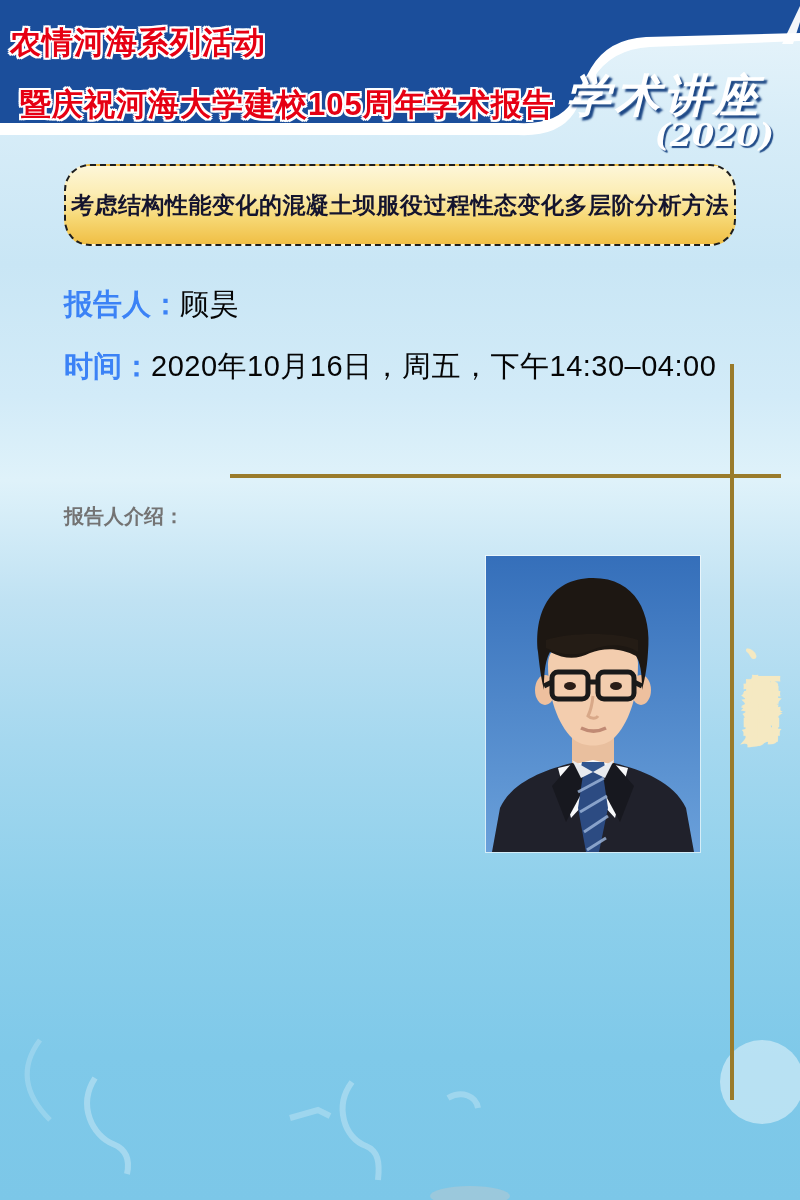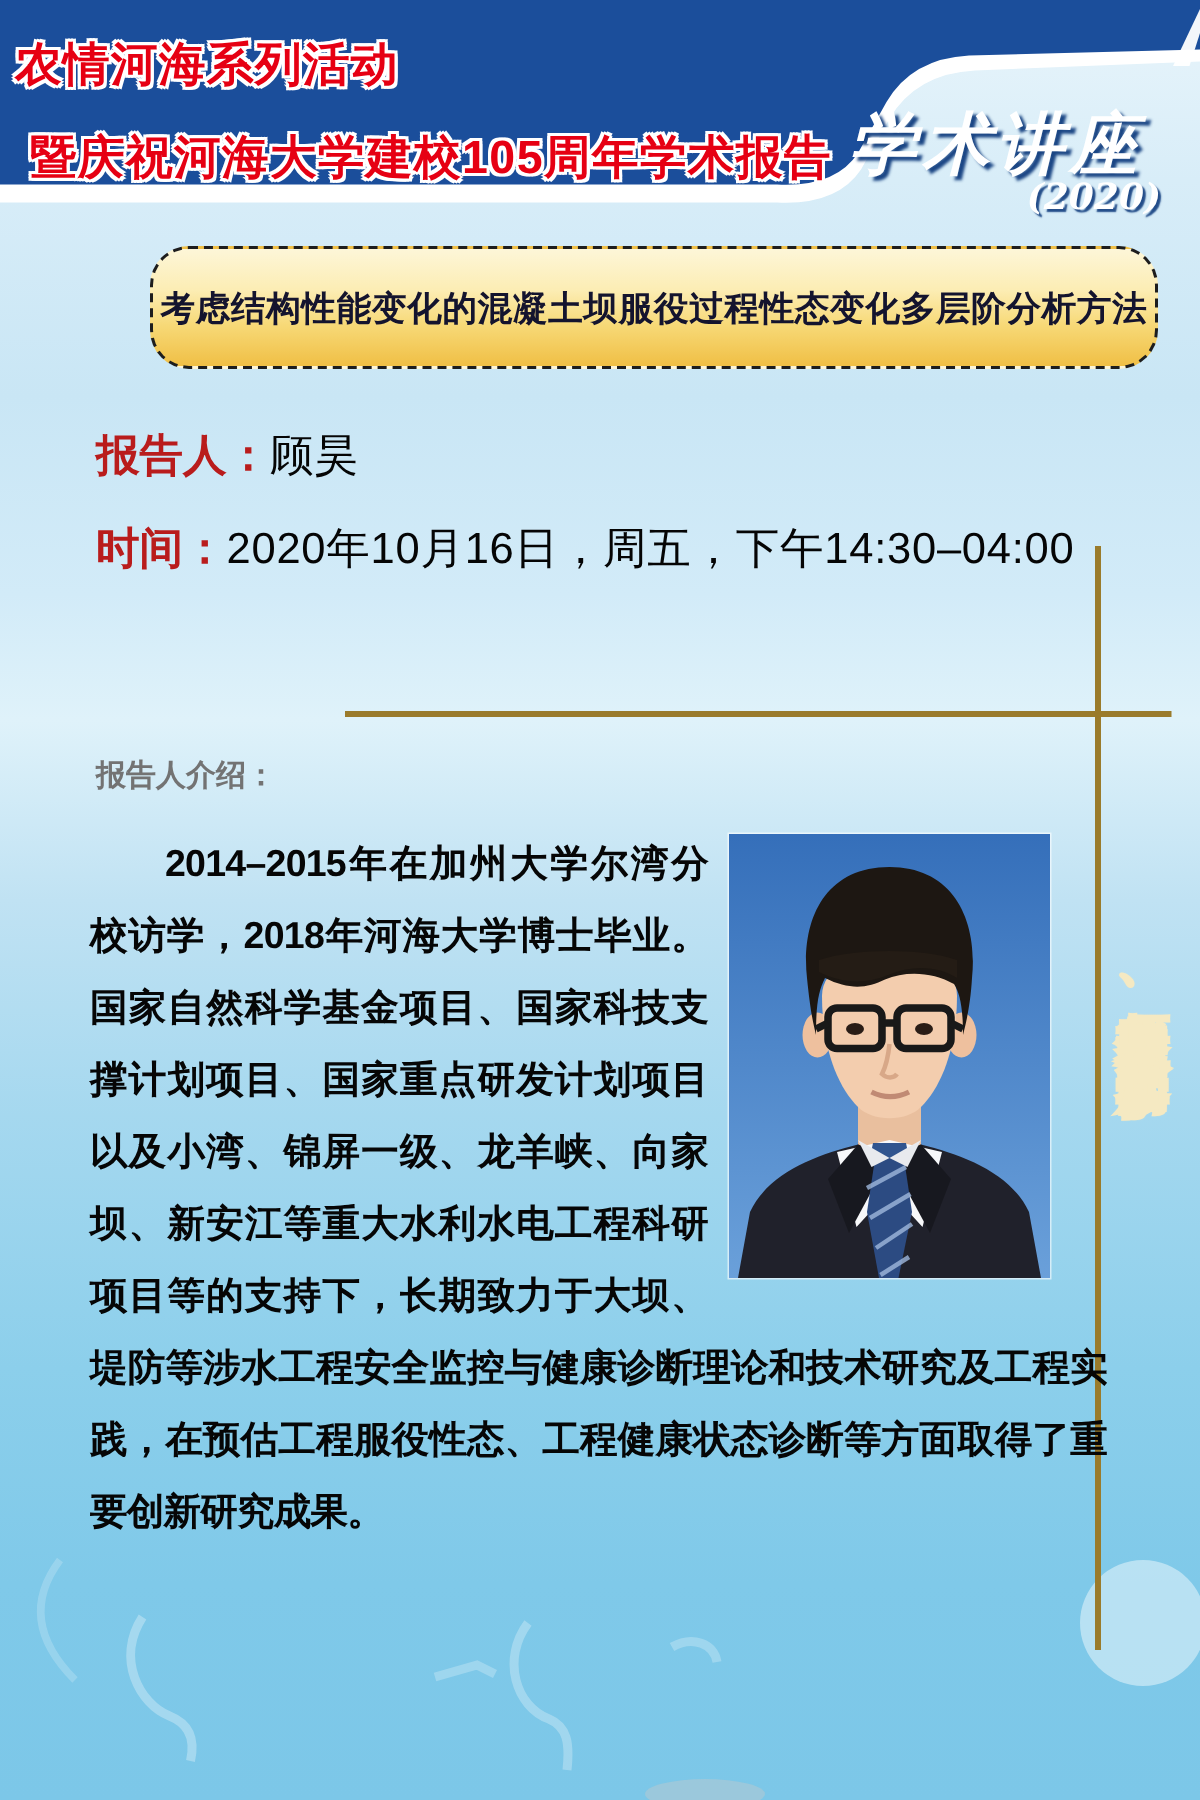--- a/index.html
+++ b/index.html
@@ -28,38 +28,38 @@
   #hdr-line2{left:20px;top:84px;}
   #badge-title{
     left:566px;top:66px;width:214px;z-index:2;text-align:left;
     font-family:"DejaVu Serif","Liberation Serif",serif;font-style:italic;font-weight:bold;
     font-size:45px;color:#fff;letter-spacing:4px;white-space:nowrap;
     text-shadow:3px 3px 2px rgba(16,60,125,.95);
   }
   #badge-year{
     left:566px;top:116px;width:208px;z-index:2;text-align:right;
     font-family:"DejaVu Serif","Liberation Serif",serif;font-style:italic;font-weight:bold;
-    font-size:24px;color:#fff;text-shadow:2px 2px 1px rgba(16,60,125,.9);
+    font-size:32px;color:#fff;text-shadow:2px 2px 1px rgba(16,60,125,.9);
   }
 
   
   #title-banner{
     left:64px;top:164px;width:672px;height:82px;z-index:2;
     background:linear-gradient(180deg,#fdf6d8 0%,#fcedb4 35%,#f7d977 65%,#f0bf45 100%);
     border:2px dashed #1d1d1d;border-radius:26px;
-    display:flex;align-items:center;justify-content:center;box-sizing:border-box;margin-left:36px;
+    display:flex;align-items:center;justify-content:center;box-sizing:border-box;
   }
   #title-banner-text{
     color:#14142e;font-weight:bold;font-size:23px;white-space:nowrap;letter-spacing:0.5px;
   }
 
   
   #info{left:64px;top:284px;z-index:2;}
   .info-row{margin-bottom:17px;line-height:41px;white-space:nowrap;}
-  .info-label{color:#b91c1c;font-weight:bold;font-size:29px;}
+  .info-label{color:#3b82f6;font-weight:bold;font-size:29px;}
   .info-value{color:#050505;font-weight:normal;font-size:29px;letter-spacing:0.5px;}
 
   
   #gold-hline{left:230px;top:474px;width:551px;height:4px;background:#9a7b2b;z-index:1;}
   #gold-vline{left:730px;top:364px;width:4px;height:736px;background:#9a7b2b;z-index:1;}
 
   
   #bio-heading{left:64px;top:503px;z-index:2;color:#737373;font-weight:bold;font-size:20px;}
   #bio-body{
     left:60px;top:552px;width:678px;z-index:2;
@@ -176,16 +176,15 @@
       <ellipse cx="84" cy="130" rx="6" ry="4" fill="#2a1d16"></ellipse>
       <ellipse cx="130" cy="130" rx="6" ry="4" fill="#2a1d16"></ellipse>
 
       <path d="M107,140 C106,150 104,156 102,160 C105,163 110,163 112,160" fill="none" stroke="#d8a888" stroke-width="3"></path>
       <path d="M95,172 C103,176 112,176 120,172" fill="none" stroke="#c08a74" stroke-width="3.5"></path>
 
       <path d="M86,204 L107,216 L95,222 Z" fill="#e8eaee"></path>
       <path d="M128,204 L107,216 L119,222 Z" fill="#e8eaee"></path>
     </svg>
   </span>
-  <p>2014–2015年在加州大学尔湾分校访学，2018年河海大学博士毕业。国家自然科学基金项目、国家科技支撑计划项目、国家重点研发计划项目以及小湾、锦屏一级、龙羊峡、向家坝、新安江等重大水利水电工程科研项目等的支持下，长期致力于大坝、堤防等涉水工程安全监控与健康诊断理论和技术研究及工程实践，在预估工程服役性态、工程健康状态诊断等方面取得了重要创新研究成果。</p>
 </div>
 
 <div id="side-note" class="abs">欢迎各位老师、同学参加！</div>
 
 </body></html>

